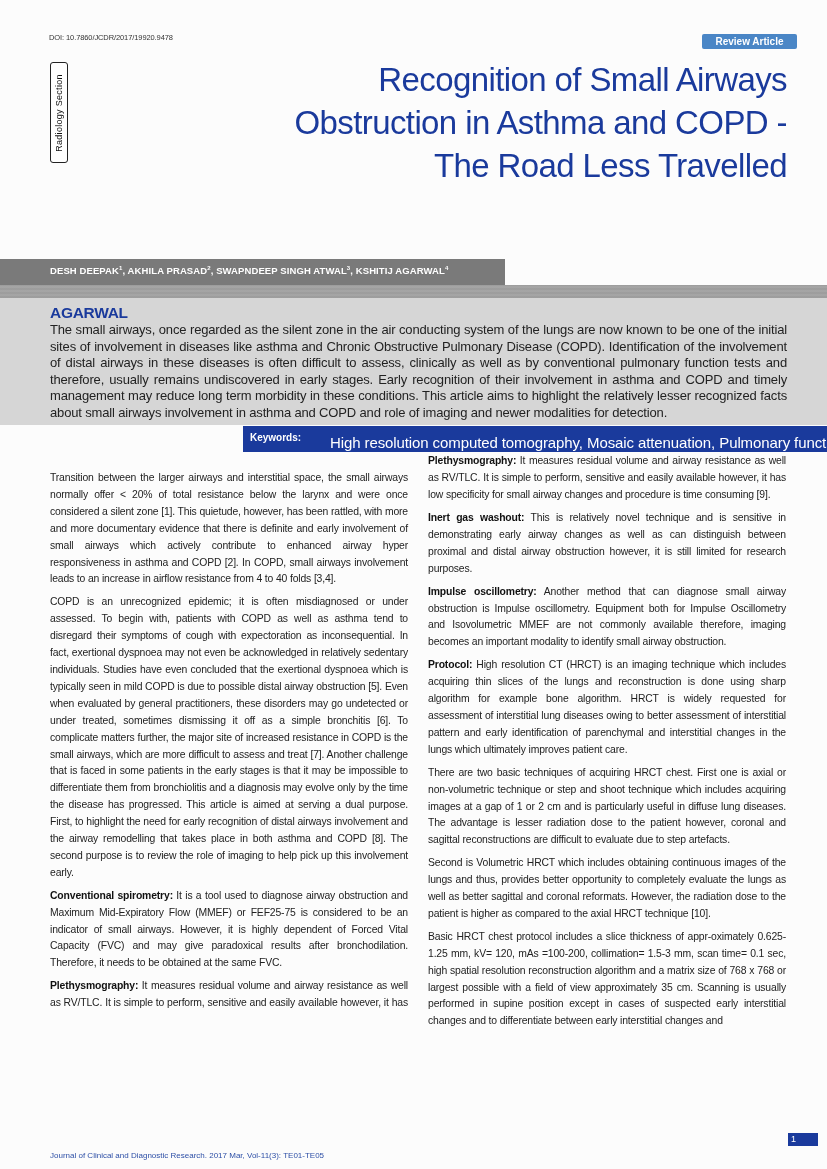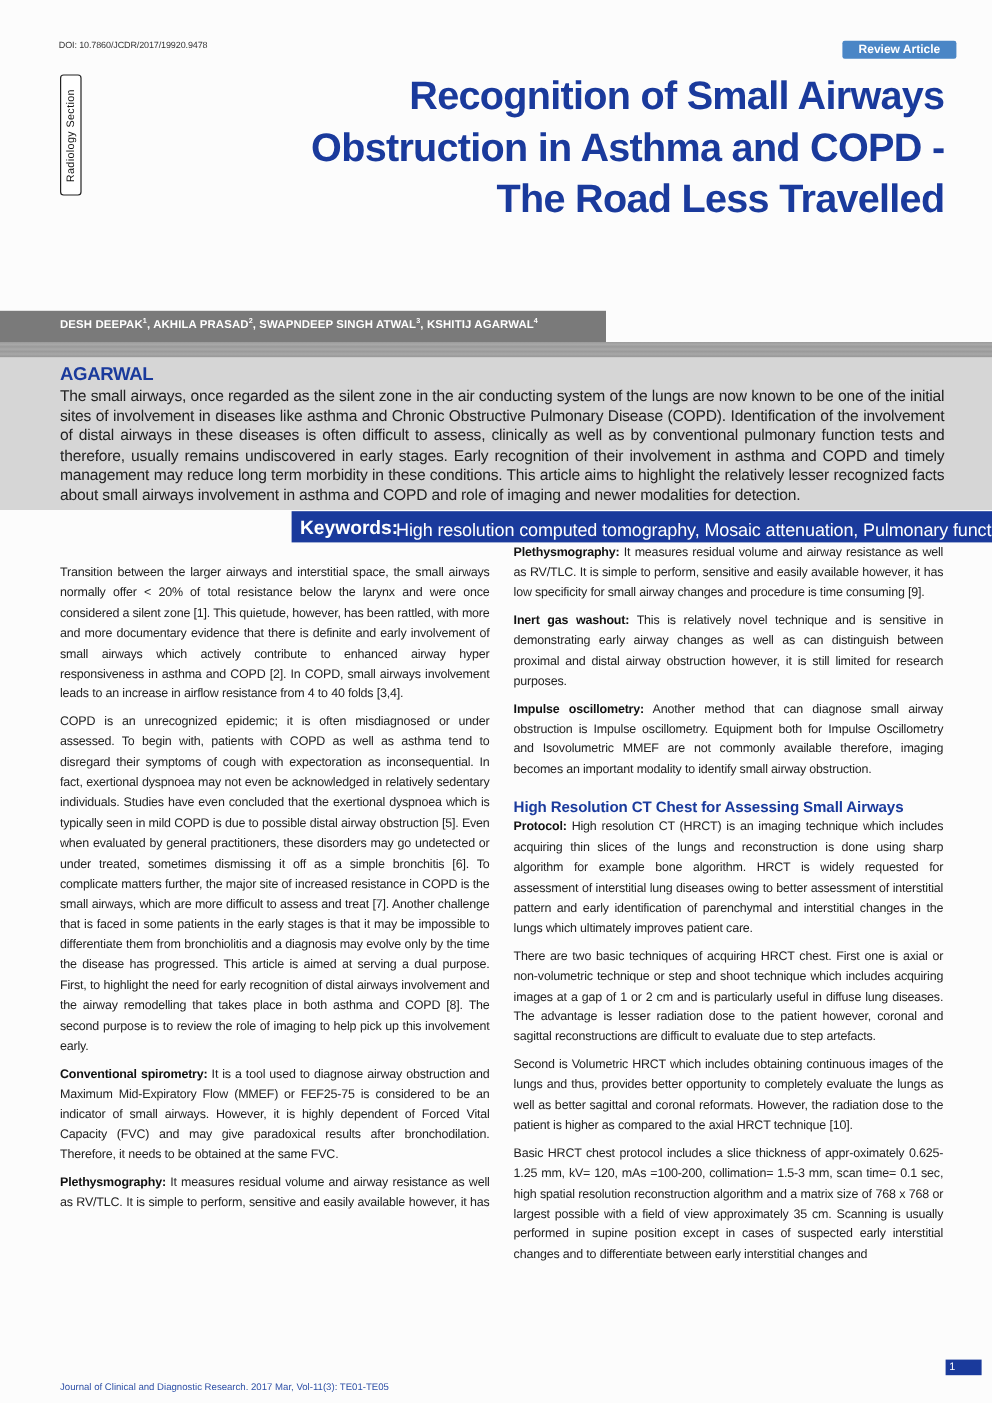--- a/index.html
+++ b/index.html
@@ -27,21 +27,21 @@
       position: absolute; left: 50%; top: 50%;
       transform: translate(-50%, -50%) rotate(-90deg);
       white-space: nowrap; font-size: 9px; color: #111; letter-spacing: 0.3px;
     }
     .title {
       position: absolute; right: 40px; top: 58px; width: 560px;
       text-align: right; color: #1a3a9c;
       font-size: 33px; line-height: 43px; letter-spacing: -0.6px;
       font-weight: normal;
     }
-    .title div { white-space: nowrap; font-weight: bold; }
+    .title div { white-space: nowrap; }
     .authors-band {
       position: absolute; left: 0; top: 259px; width: 505px; height: 26px;
       background: #7a7a7a;
     }
     .authors-band span {
       position: absolute; left: 50px; top: 6px;
       color: #fff; font-size: 9.5px; font-weight: bold; letter-spacing: 0.1px;
       white-space: nowrap;
     }
     .stripe {
@@ -59,21 +59,21 @@
     .abstract-text {
       position: absolute; left: 50px; top: 322px; width: 737px;
       font-size: 13px; line-height: 16.5px; text-align: justify; color: #222;
       letter-spacing: -0.15px;
     }
     .keywords {
       position: absolute; left: 243px; top: 426px; width: 584px; height: 26px;
       background: #1a3a9c; color: #fff;
     }
     .keywords .kw-label {
-      position: absolute; left: 7px; top: 6px; font-weight: bold; font-size: 16px;
+      position: absolute; left: 7px; top: 6px; font-weight: bold; font-size: 10px;
     }
     .keywords .kw-values {
       position: absolute; left: 87px; top: 8px; font-size: 15px; white-space: nowrap;
       letter-spacing: -0.1px;
     }
     .col {
       position: absolute; top: 470px; width: 358px;
       font-size: 10.4px; line-height: 16.9px; text-align: justify; color: #222;
       letter-spacing: -0.15px;
     }
@@ -133,21 +133,20 @@
   <p><span class="b">Conventional spirometry:</span><span> It is a tool used to diagnose airway obstruction and Maximum Mid-Expiratory Flow (MMEF) or FEF25-75 is considered to be an indicator of small airways. However, it is highly dependent of Forced Vital Capacity (FVC) and may give paradoxical results after bronchodilation. Therefore, it needs to be obtained at the same FVC.</span></p>
   <p style="height:34px;overflow:hidden;"><span class="b">Plethysmography:</span><span> It measures residual volume and airway resistance as well as RV/TLC. It is simple to perform, sensitive and easily available however, it has low specificity for small airway changes and procedure is time consuming [9].</span></p>
 </div>
 
 <div class="col right">
   <p style="margin-top:-17px;height:51px;overflow:hidden;display:flex;flex-direction:column;justify-content:flex-end;">
       <span><span class="b">Plethysmography:</span><span> It measures residual volume and airway resistance as well as RV/TLC. It is simple to perform, sensitive and easily available however, it has low specificity for small airway changes and procedure is time consuming [9].</span></span>
     </p>
   <p><span class="b">Inert gas washout:</span><span> This is relatively novel technique and is sensitive in demonstrating early airway changes as well as can distinguish between proximal and distal airway obstruction however, it is still limited for research purposes.</span></p>
   <p><span class="b">Impulse oscillometry:</span><span> Another method that can diagnose small airway obstruction is Impulse oscillometry. Equipment both for Impulse Oscillometry and Isovolumetric MMEF are not commonly available therefore, imaging becomes an important modality to identify small airway obstruction.</span></p>
-  <div class="h2" style="margin-top:14px;">High Resolution CT Chest for Assessing Small Airways</div>
   <p><span class="b">Protocol:</span><span> High resolution CT (HRCT) is an imaging technique which includes acquiring thin slices of the lungs and reconstruction is done using sharp algorithm for example bone algorithm. HRCT is widely requested for assessment of interstitial lung diseases owing to better assessment of interstitial pattern and early identification of parenchymal and interstitial changes in the lungs which ultimately improves patient care.</span></p>
   <p>There are two basic techniques of acquiring HRCT chest. First one is axial or non-volumetric technique or step and shoot technique which includes acquiring images at a gap of 1 or 2 cm and is particularly useful in diffuse lung diseases. The advantage is lesser radiation dose to the patient however, coronal and sagittal reconstructions are difficult to evaluate due to step artefacts.</p>
   <p>Second is Volumetric HRCT which includes obtaining continuous images of the lungs and thus, provides better opportunity to completely evaluate the lungs as well as better sagittal and coronal reformats. However, the radiation dose to the patient is higher as compared to the axial HRCT technique [10].</p>
   <p>Basic HRCT chest protocol includes a slice thickness of appr-oximately 0.625-1.25 mm, kV= 120, mAs =100-200, collimation= 1.5-3 mm, scan time= 0.1 sec, high spatial resolution reconstruction algorithm and a matrix size of 768 x 768 or largest possible with a field of view approximately 35 cm. Scanning is usually performed in supine position except in cases of suspected early interstitial changes and to differentiate between early interstitial changes and</p>
 </div>
 
 <div class="footer">Journal of Clinical and Diagnostic Research. 2017 Mar, Vol-11(3): TE01-TE05</div>
 <div class="page-num">1</div>
 
 </body></html>

